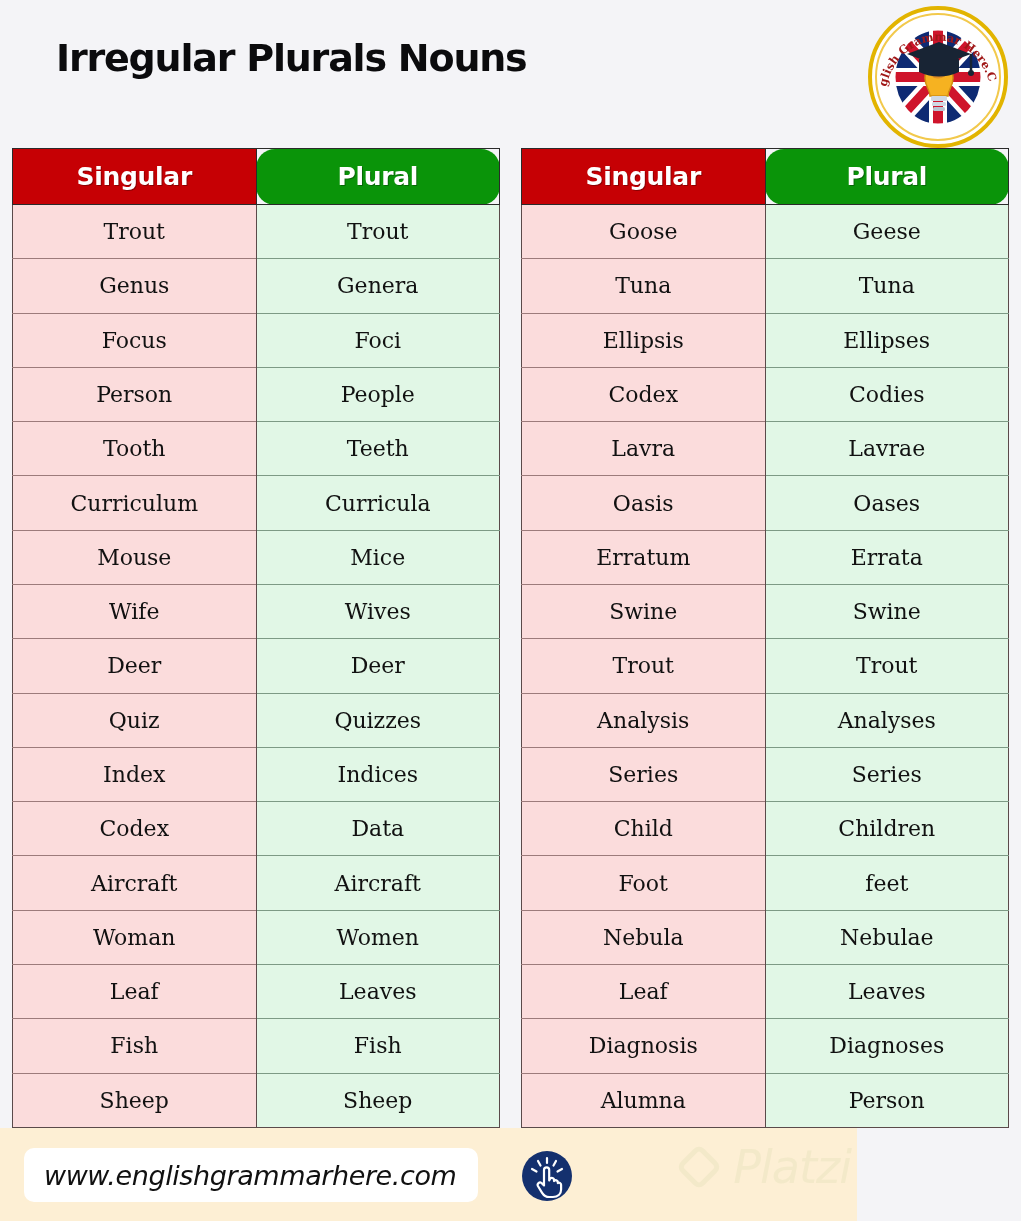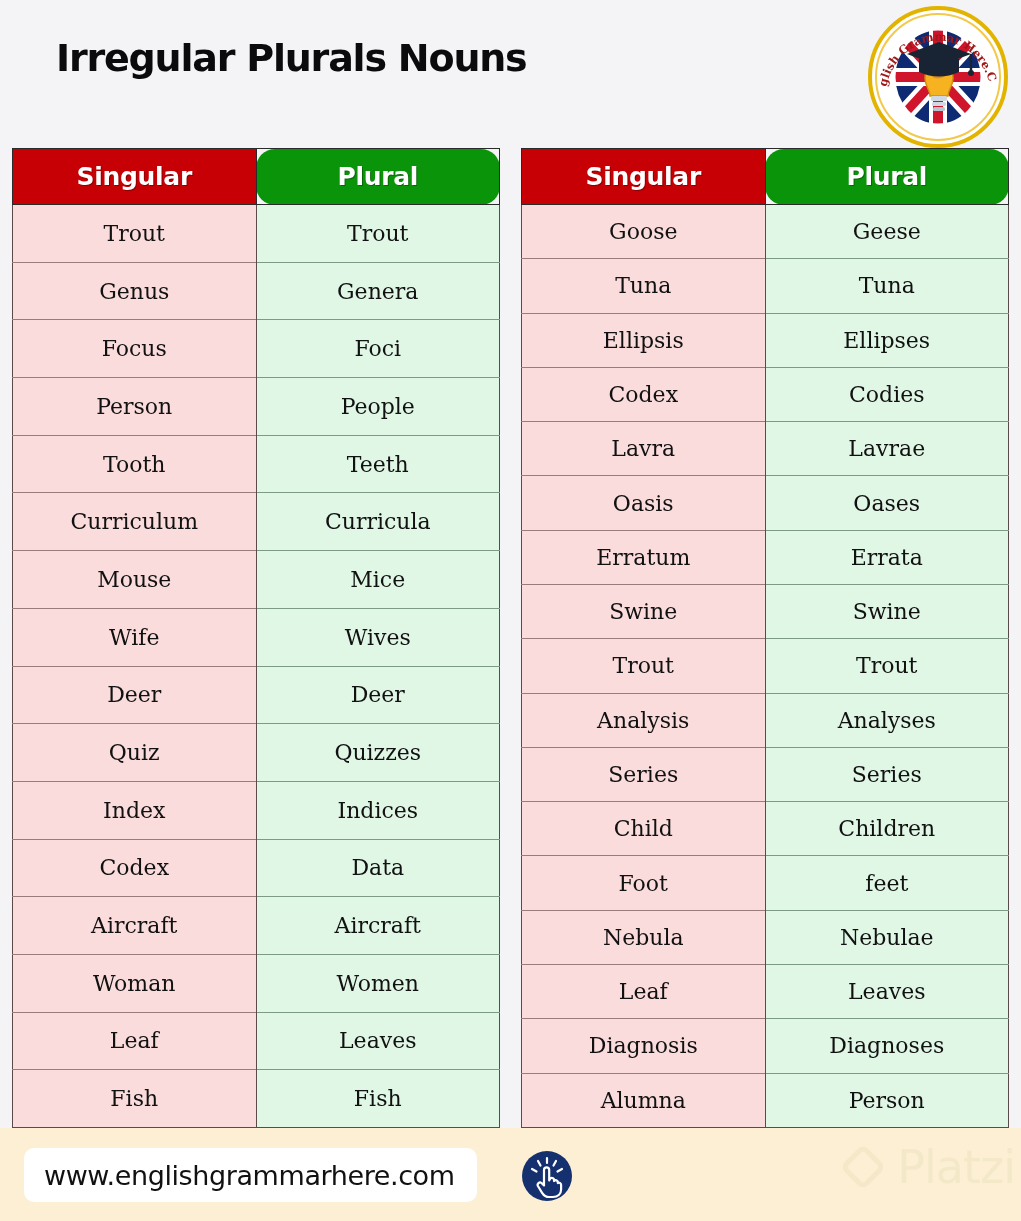--- a/index.html
+++ b/index.html
@@ -102,24 +102,25 @@
   .word-table tr:first-child td.sing,
   .word-table tr:first-child td.plur {
     border-top: none;
   }
 
   
   .page-footer {
     position: absolute;
     left: 0;
     bottom: 0;
-    width: 1021px;
+    width: 857px;
     height: 93px;
     background: #fdefd4;
     overflow: hidden;
+    font-style: italic;
   }
   .url-pill {
     position: absolute;
     left: 24px;
     top: 20px;
     height: 54px;
     background: #ffffff;
     border-radius: 10px;
     display: flex;
     align-items: center;
@@ -280,20 +281,24 @@
           <td class="plur">Women</td>
         </tr>
         <tr>
           <td class="sing">Leaf</td>
           <td class="plur">Leaves</td>
         </tr>
         <tr>
           <td class="sing">Fish</td>
           <td class="plur">Fish</td>
         </tr>
+        <tr>
+          <td class="sing">Sheep</td>
+          <td class="plur">Sheep</td>
+        </tr>
       </tbody>
   </table>
 
   <table class="word-table" id="right-table">
     <colgroup>
         <col class="c-sing">
         <col class="c-plur">
       </colgroup>
     <thead>
       <tr>

